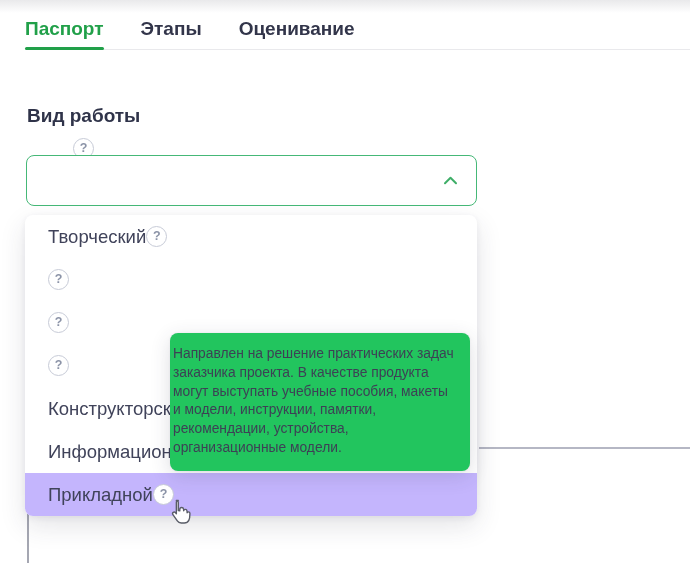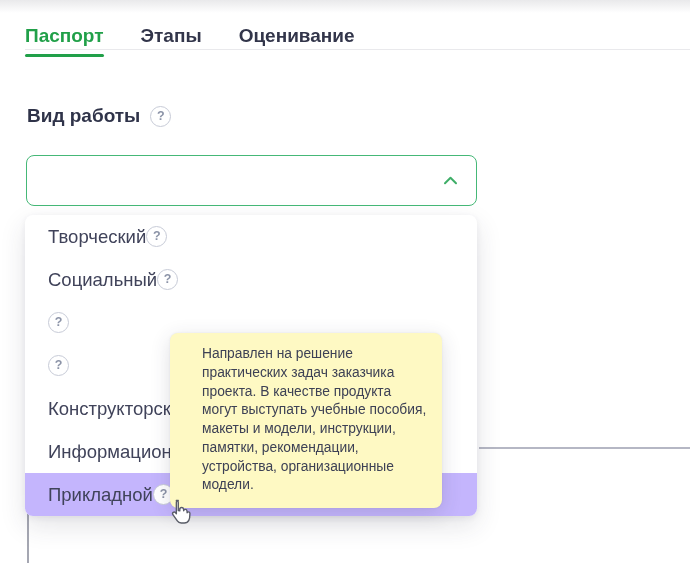--- a/index.html
+++ b/index.html
@@ -11,36 +11,36 @@
   .top-fade{
     position:absolute;left:0;top:0;width:690px;height:13px;
     background:linear-gradient(#e9e9eb,rgba(255,255,255,0));
     z-index:2;
   }
   
   .tabbar{
     position:absolute;left:25px;top:0;right:0;height:50px;
     display:flex;align-items:flex-end;gap:37px;
     border-bottom:1px solid #e9e9ec;
-    box-sizing:border-box;padding-bottom:4px;
+    box-sizing:border-box;padding-bottom:11px;
     z-index:3;
   }
   .tab{
     font-size:19px;font-weight:700;color:#32354a;
     position:relative;white-space:nowrap;cursor:pointer;line-height:1;
   }
   .tab.active{color:#21a049;}
   .tab.active::after{
     content:"";position:absolute;left:0;right:0;bottom:-12px;height:3px;
     background:#21a049;border-radius:2px;
   }
   
   .field-label{
     position:absolute;left:27px;top:105px;
-    display:flex;align-items:center;gap:10px;z-index:3;
+    display:flex;align-items:center;gap:10px;z-index:3;flex-direction:column;
   }
   .field-label .txt{
     font-size:19px;font-weight:700;color:#2f3349;line-height:1.2;
   }
   .help-badge{
     width:21px;height:21px;box-sizing:border-box;
     border:1.4px solid #c7cbd7;border-radius:50%;
     display:flex;align-items:center;justify-content:center;
     font-size:12.5px;font-weight:700;color:#8b93a7;line-height:1;
     background:#fff;flex:0 0 auto;
@@ -62,22 +62,22 @@
     z-index:5;overflow:hidden;
   }
   .opt{
     height:43px;display:flex;align-items:center;gap:0;
     padding:0 16px 0 23px;font-size:18.5px;color:#40435a;
     cursor:pointer;white-space:nowrap;
   }
   .opt.hovered{background:#c4b5fd;}
   
   .tooltip{
-    position:absolute;left:170px;top:333px;width:272px;box-sizing:border-box;
-    background:#fef9c3;border-radius:8px;padding:12px 15px 13px 32px;
+    position:absolute;left:170px;top:333px;width:300px;box-sizing:border-box;
+    background:#22c55e;border-radius:8px;padding:12px 15px 13px 3px;
     box-shadow:0 5px 20px rgba(50,50,75,0.16),0 0 2px rgba(50,50,75,0.10);
     font-size:13.8px;line-height:1.36;color:#3d4155;z-index:10;
   }
   
   .hline{
     position:absolute;left:479px;top:447px;width:211px;height:2px;
     background:#b5b7c4;z-index:1;
   }
   .vline{
     position:absolute;left:27px;top:514px;width:2px;height:49px;
@@ -113,21 +113,20 @@
 
 <div class="hline"></div>
 <div class="vline"></div>
 
 <div class="dropdown-panel">
   <div class="opt">
     <span>Творческий</span>
     <span class="help-badge">?</span>
   </div>
   <div class="opt">
-    <span>Социальный</span>
     <span class="help-badge">?</span>
   </div>
   <div class="opt">
     <span class="help-badge">?</span>
   </div>
   <div class="opt">
     <span class="help-badge">?</span>
   </div>
   <div class="opt">
     <span>Конструкторский</span>

